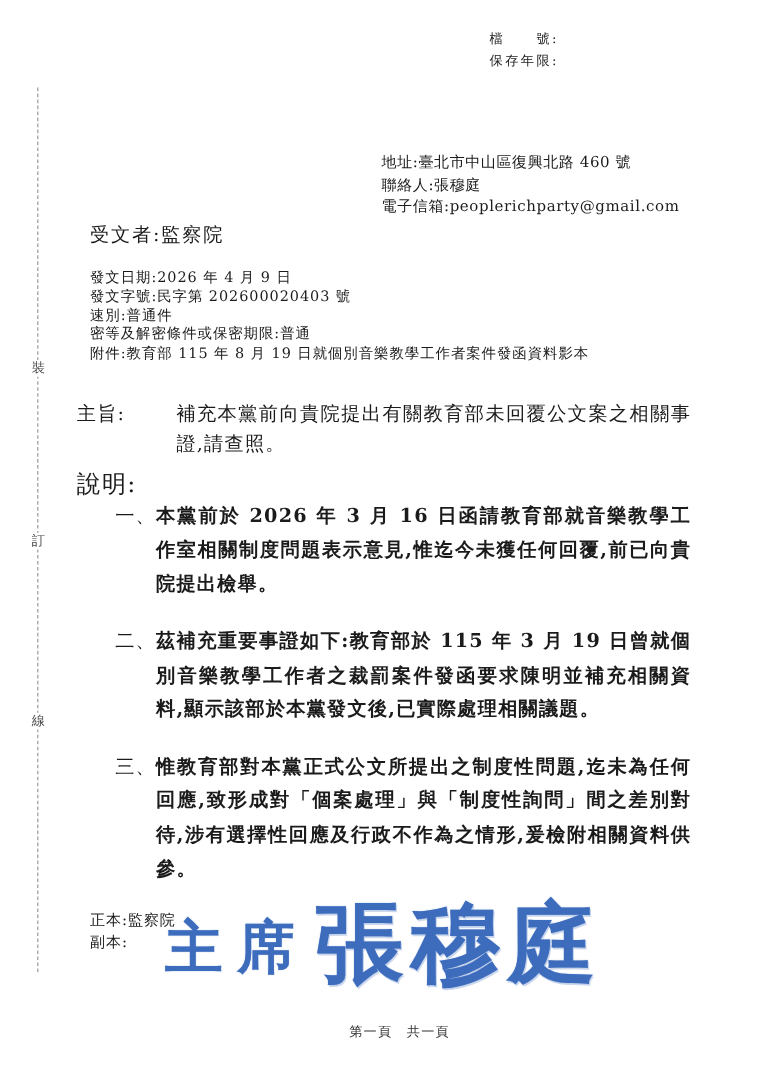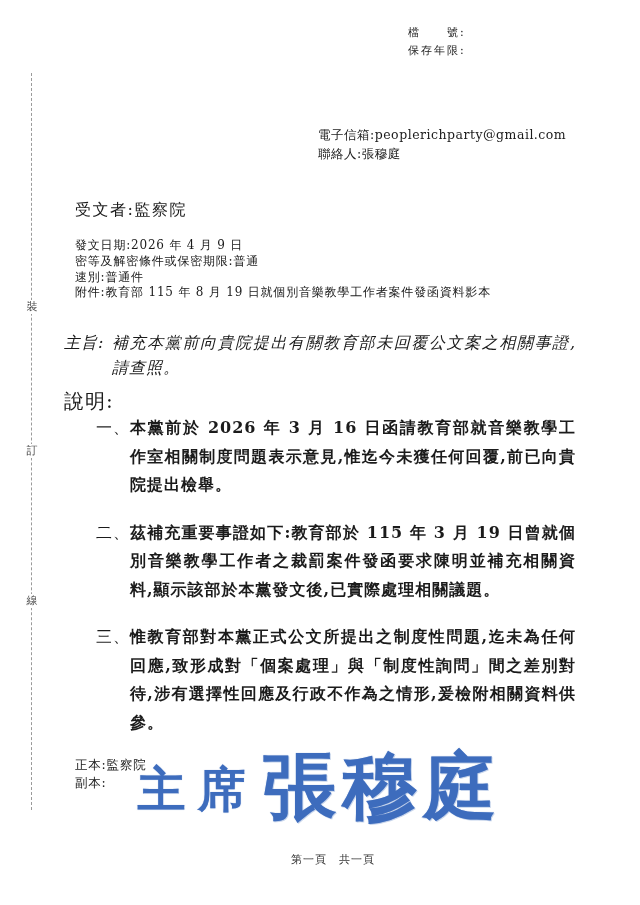--- a/index.html
+++ b/index.html
@@ -66,21 +66,21 @@
     top: 126px;
     font-size: 12.5px;
     line-height: 18.5px;
     letter-spacing: 0.5px;
   }
 
   
   .content {
     position: absolute;
     left: 64px;
-    top: 200px;
+    top: 186px;
     width: 512px;
   }
   .recipient {
     font-size: 16px;
     letter-spacing: 1.5px;
     padding-left: 11px;
     margin-bottom: 17px;
   }
   .meta-block {
     font-size: 12px;
@@ -90,24 +90,23 @@
     margin-bottom: 29px;
   }
   .meta-block div { white-space: nowrap; }
 
   .subject-row {
     display: flex;
     font-size: 16px;
     line-height: 25px;
     letter-spacing: 1px;
     margin-bottom: 9px;
-    font-style: italic;
   }
   .subject-label { flex: 0 0 48px; }
-  .subject-text { flex: 1; text-align: justify; }
+  .subject-text { flex: 1; text-align: justify; margin-left: 35px; }
 
   .explain-label {
     font-size: 20px;
     line-height: 25px;
     letter-spacing: 1px;
   }
   .explain-items { padding-left: 32px; }
   .explain-item {
     display: flex;
     font-size: 16px;
@@ -174,32 +173,34 @@
   <span class="binding-char c1">訂</span>
   <span class="binding-char c2">線</span>
 
   <div class="fileno-block">
     <div>檔　　號:</div>
     <div>保存年限:</div>
   </div>
 
 
   <div class="sender-block">
+    <div>地址:臺北市中山區復興北路 460 號</div>
+    <div>聯絡人:張穆庭</div>
     <div>電子信箱:peoplerichparty@gmail.com</div>
-    <div>聯絡人:張穆庭</div>
   </div>
 
   <div class="content">
 
     <div class="recipient">受文者:監察院</div>
 
     <div class="meta-block">
       <div>發文日期:2026 年 4 月 9 日</div>
+      <div>發文字號:民字第 202600020403 號</div>
+      <div>速別:普通件</div>
       <div>密等及解密條件或保密期限:普通</div>
-      <div>速別:普通件</div>
       <div>附件:教育部 115 年 8 月 19 日就個別音樂教學工作者案件發函資料影本</div>
     </div>
 
     <div class="subject-row">
       <span class="subject-label">主旨:</span>
       <span class="subject-text">補充本黨前向貴院提出有關教育部未回覆公文案之相關事證,請查照。</span>
     </div>
 
     <div class="explain-label">說明:</div>
 

